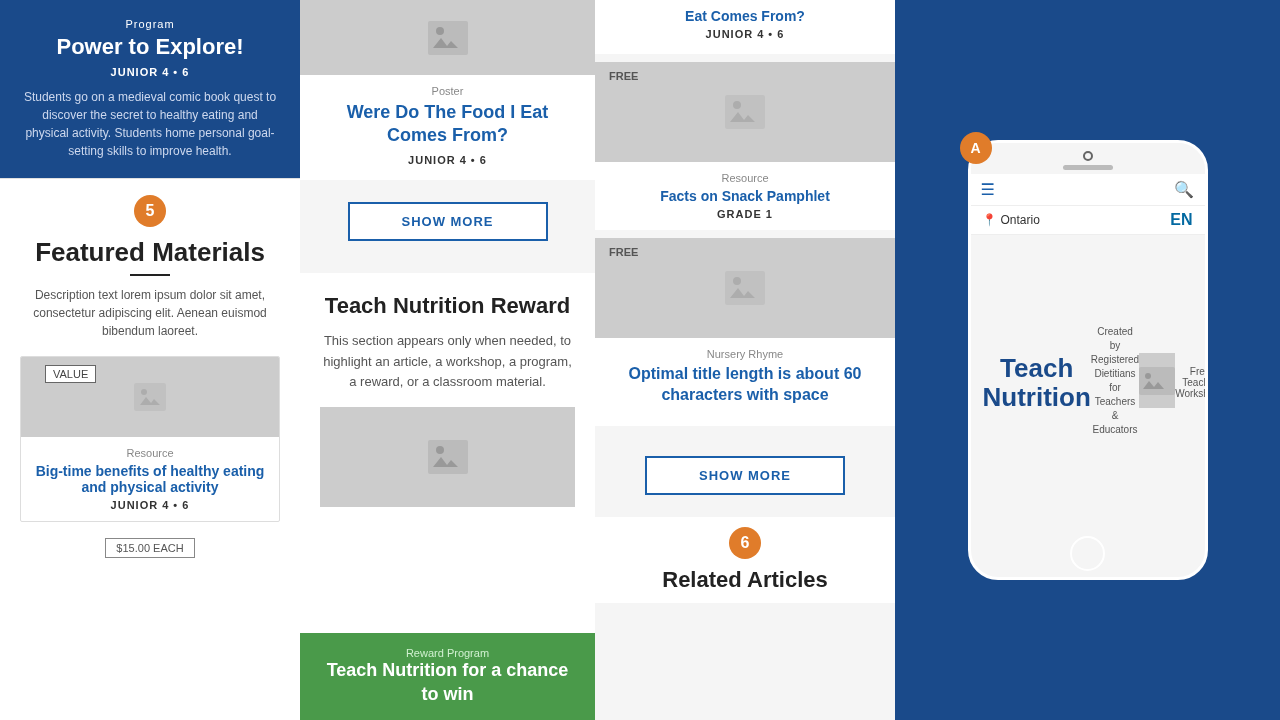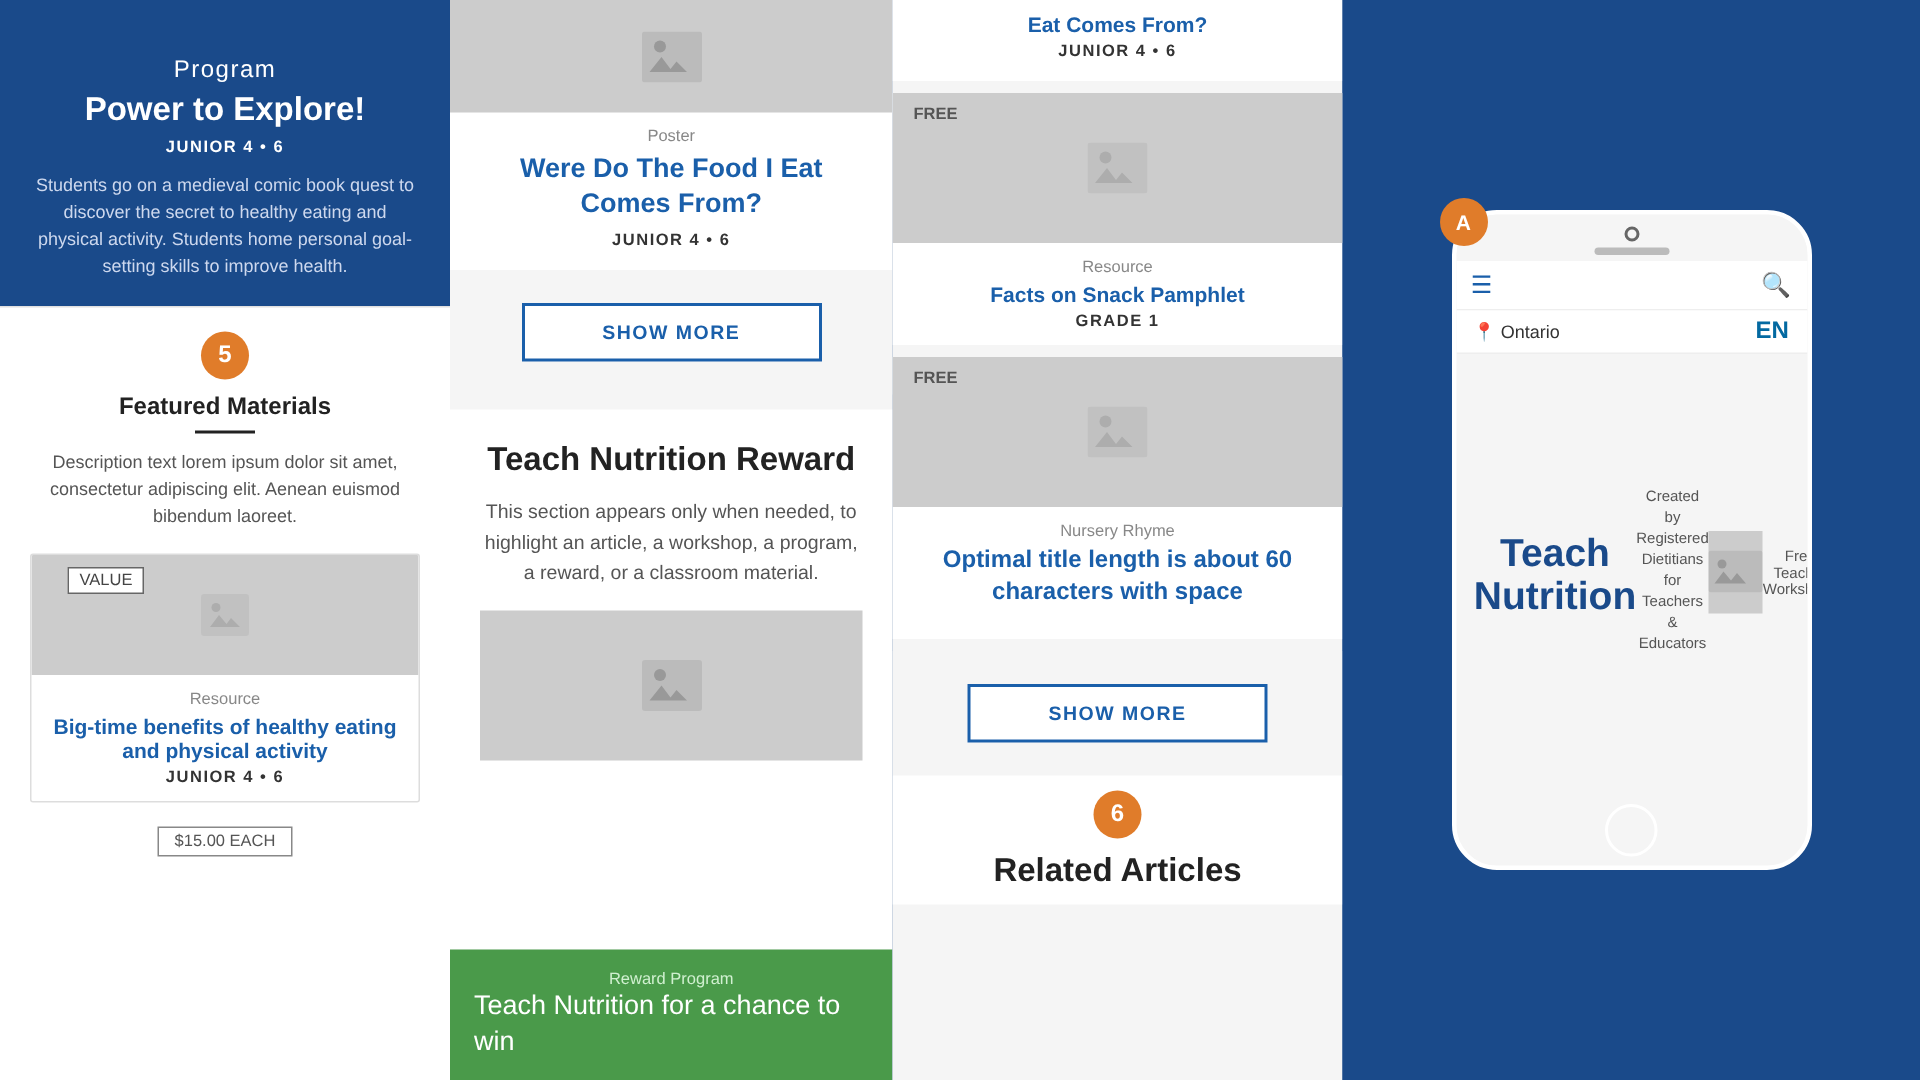--- a/index.html
+++ b/index.html
@@ -31,23 +31,22 @@
       overflow: hidden;
     }
 
     .col1-hero {
       background: #1a4a8a;
       padding: 18px 20px;
       text-align: center;
       color: #fff;
     }
     .col1-hero .program-label {
-      font-size: 16px;
+      font-size: 11px;
       letter-spacing: 1px;
-      margin-top: 20px;
     }
     .col1-hero .program-title {
       font-size: 22px;
       font-weight: bold;
       margin: 4px 0 6px;
     }
     .col1-hero .grade-badge {
       font-size: 11px;
       font-weight: bold;
       letter-spacing: 1px;
@@ -72,21 +71,21 @@
       color: #fff;
       font-weight: bold;
       font-size: 16px;
       display: flex;
       align-items: center;
       justify-content: center;
       margin: 0 auto 10px;
     }
 
     .section-title {
-      font-size: 16px;
+      font-size: 26px;
       font-weight: bold;
       text-align: center;
       color: #222;
       margin-bottom: 4px;
     }
 
     .section-divider {
       width: 40px;
       height: 2px;
       background: #222;
@@ -267,22 +266,23 @@
     }
 
     .green-banner-label {
       font-size: 11px;
       color: #d0f0d0;
       text-align: center;
     }
 
     .green-banner-title {
       font-size: 18px;
-      font-weight: normal;
+      font-weight: bold;
       color: #fff;
+      text-align: center;
       line-height: 1.3;
     }
 
     
     .col3 {
       width: 300px;
       min-width: 300px;
       background: #f5f5f5;
       display: flex;
       flex-direction: column;

